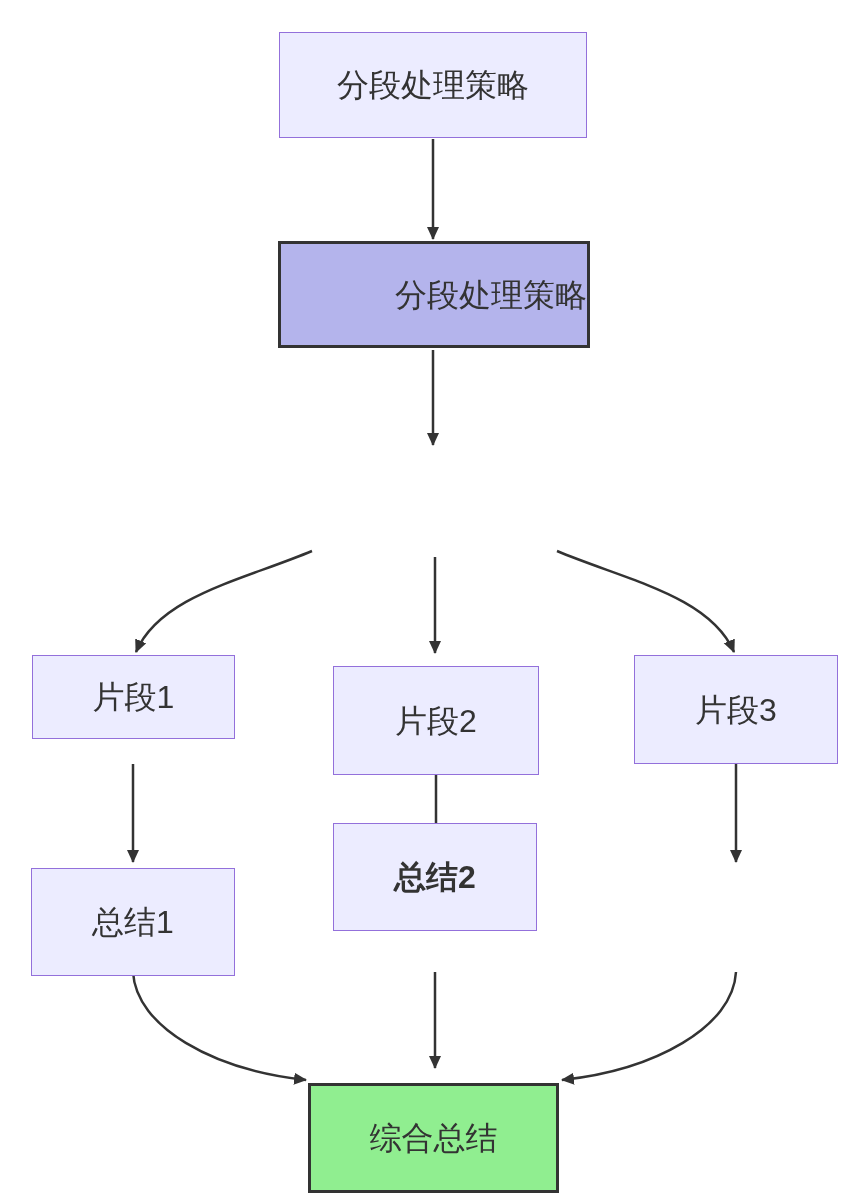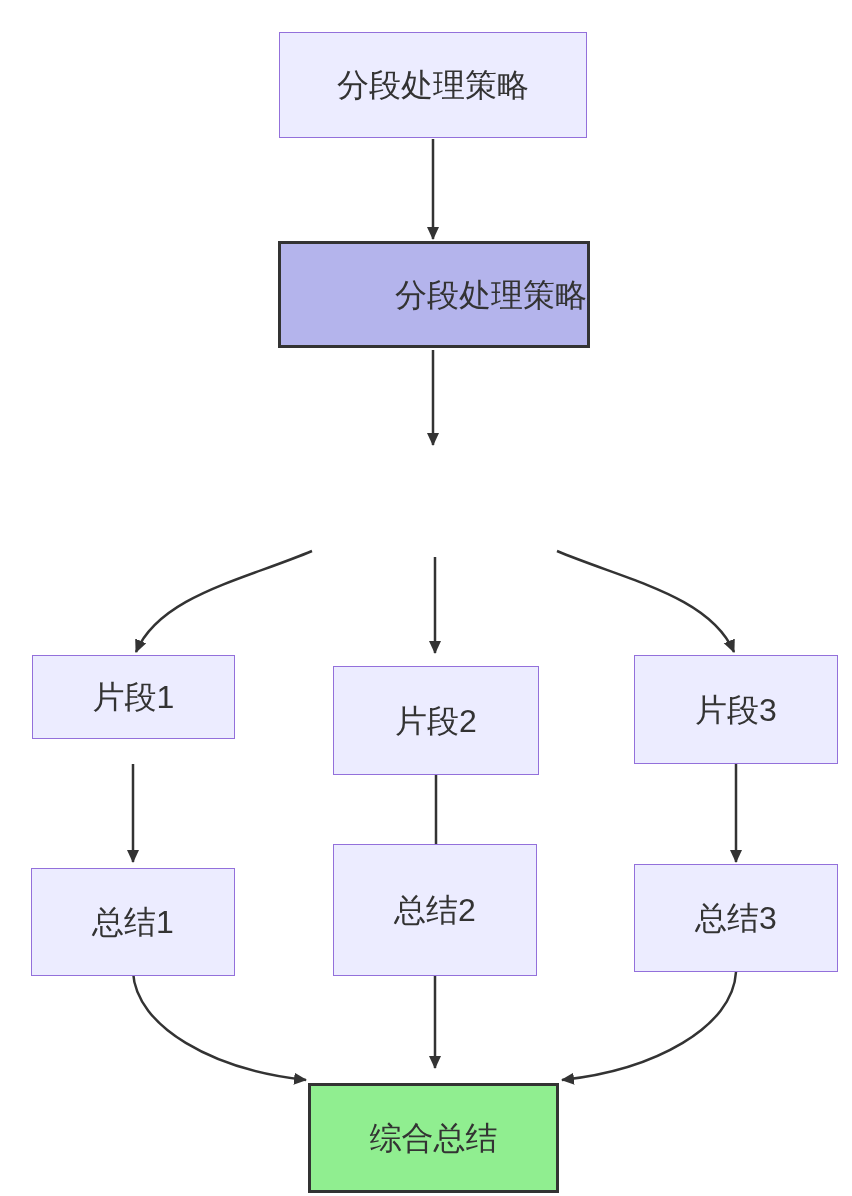--- a/index.html
+++ b/index.html
@@ -98,25 +98,22 @@
   </div>
 
   <div class="node" style="left:634px; top:655px; width:204px; height:109px;text-align:right;">
     <span>片段3</span>
   </div>
 
   <div class="node" style="left:31px; top:868px; width:204px; height:108px;">
     <span>总结1</span>
   </div>
 
-  <div class="node" style="left:333px; top:844px; width:204px; height:132px;">
+  <div class="node" style="left:333px; top:823px; width:204px; height:108px;font-weight:bold;">
     <span>总结2</span>
   </div>
 
-  <div class="node" style="left:634px; top:864px; width:204px; height:108px;">
-    <span>总结3</span>
-  </div>
 
   <div class="node success" style="left:308px; top:1069px; width:251px; height:110px;">
     <span>综合总结</span>
   </div>
 
 </div>
 
 </body></html>

